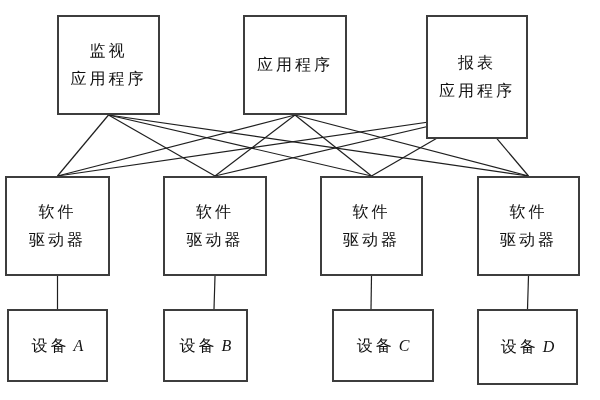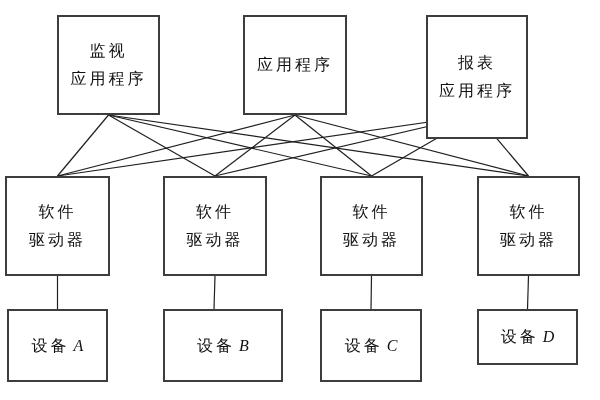--- a/index.html
+++ b/index.html
@@ -109,28 +109,28 @@
       <div class="label">
         <div>软件</div>
         <div>驱动器</div>
       </div>
     </div>
     <div class="node" style="left: 7px; top: 309px; width: 101px; height: 73px;">
       <div class="label">
         <div>设备<span class="it">&nbsp;A</span></div>
       </div>
     </div>
-    <div class="node" style="left: 163px; top: 309px; width: 120px; height: 73px;">
+    <div class="node" style="left: 163px; top: 309px; width: 85px; height: 73px;">
       <div class="label">
         <div>设备<span class="it">&nbsp;B</span></div>
       </div>
     </div>
-    <div class="node" style="left: 320px; top: 309px; width: 102px; height: 73px;">
+    <div class="node" style="left: 332px; top: 309px; width: 102px; height: 73px;">
       <div class="label">
         <div>设备<span class="it">&nbsp;C</span></div>
       </div>
     </div>
-    <div class="node" style="left: 477px; top: 309px; width: 101px; height: 56px;">
+    <div class="node" style="left: 477px; top: 309px; width: 101px; height: 76px;">
       <div class="label">
         <div>设备<span class="it">&nbsp;D</span></div>
       </div>
     </div>
   </div>
 
 </body></html>

